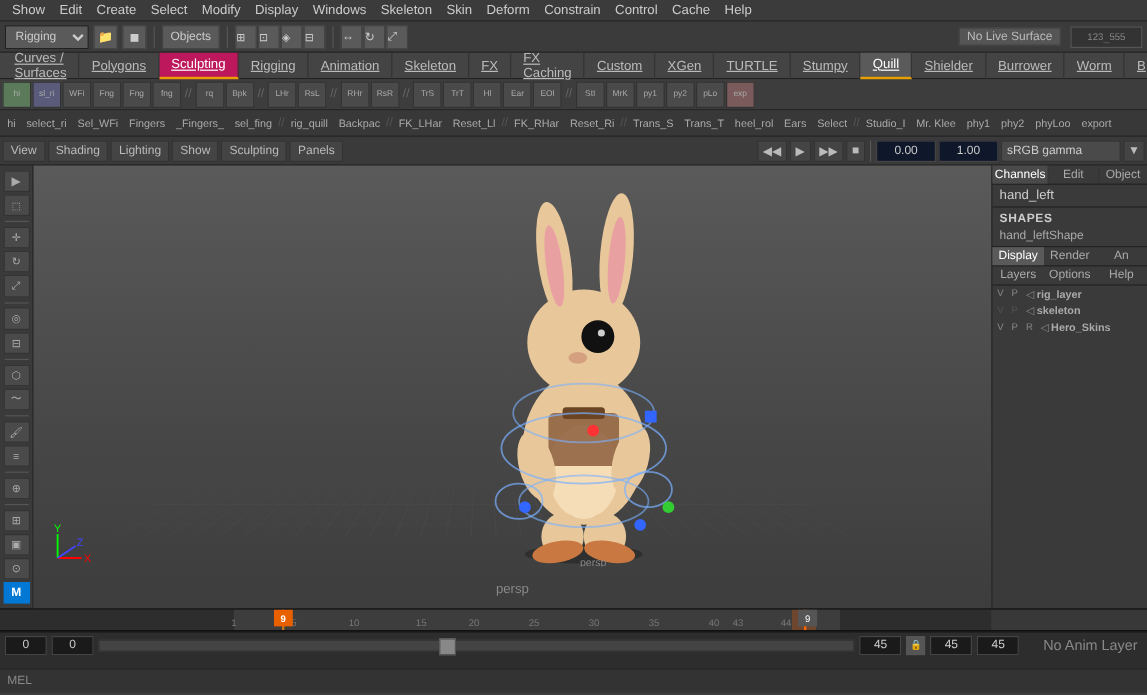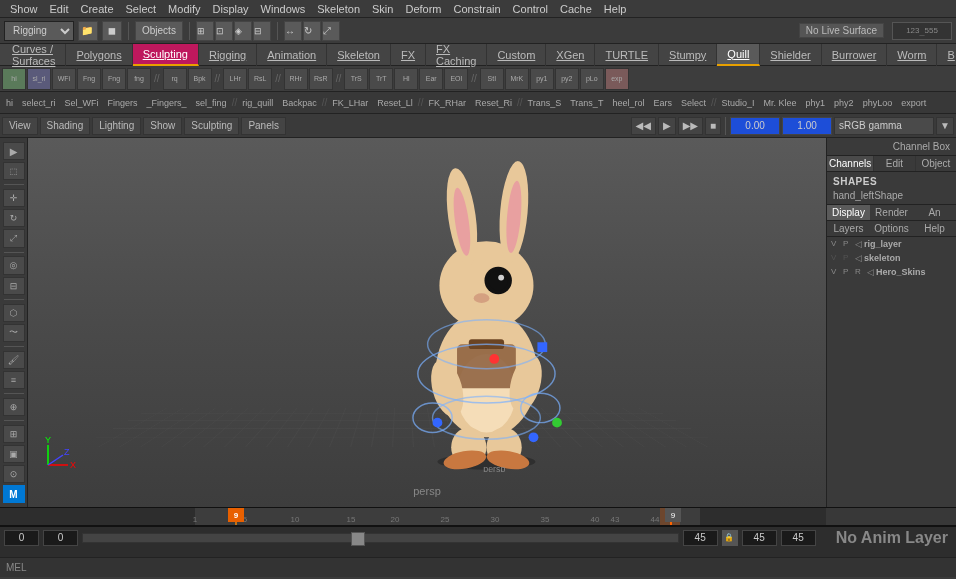--- a/index.html
+++ b/index.html
@@ -151,21 +151,21 @@
       color: #bbb;
       cursor: pointer;
       background: #444;
       border: 1px solid #333;
       height: 18px;
       display: flex;
       align-items: center;
     }
     .vt-spacer { flex: 1; }
     .time-field {
-      background: #1d4ed8;
+      background: #0f172a;
       border: 1px solid #444;
       color: #ccc;
       width: 50px;
       height: 18px;
       font-size: 10px;
       text-align: center;
     }
     .gamma-field {
       background: #4a4a4a;
       border: 1px solid #333;
@@ -403,24 +403,23 @@
     }
     .tc-slider-thumb {
       position: absolute;
       top: -2px;
       width: 14px;
       height: 14px;
       background: #888;
       border: 1px solid #555;
     }
     .tc-label {
-      font-size: 16px;
+      font-size: 12px;
       color: #888;
       padding: 0 4px;
-      font-weight: bold;
     }
 
     
     .status-bar {
       height: 20px;
       background: #333;
       display: flex;
       align-items: center;
       padding: 0 6px;
       border-top: 1px solid #222;
@@ -708,26 +707,26 @@
         <line x1="10" y1="30" x2="25" y2="20" stroke="#44f" stroke-width="1.5"></line>
         <text x="7" y="8" fill="#0f0" font-size="9">Y</text>
         <text x="26" y="20" fill="#44f" font-size="9">Z</text>
       </svg>
     </div>
 
     <div class="viewport-label">persp</div>
   </div>
 
   <div class="right-panel">
-    <div class="rp-title">Channel Box</div>
     <div class="rp-tabs">
       <div class="rp-tab active">Channels</div>
       <div class="rp-tab">Edit</div>
       <div class="rp-tab">Object</div>
     </div>
+    <div class="rp-object-name">hand_left</div>
     <div class="rp-section-title">SHAPES</div>
     <div class="rp-shape-name">hand_leftShape</div>
     <div class="rp-subtabs">
       <div class="rp-subtab active">Display</div>
       <div class="rp-subtab">Render</div>
       <div class="rp-subtab">An</div>
     </div>
     <div class="rp-row">
       <div class="rp-row-tab">Layers</div>
       <div class="rp-row-tab">Options</div>

